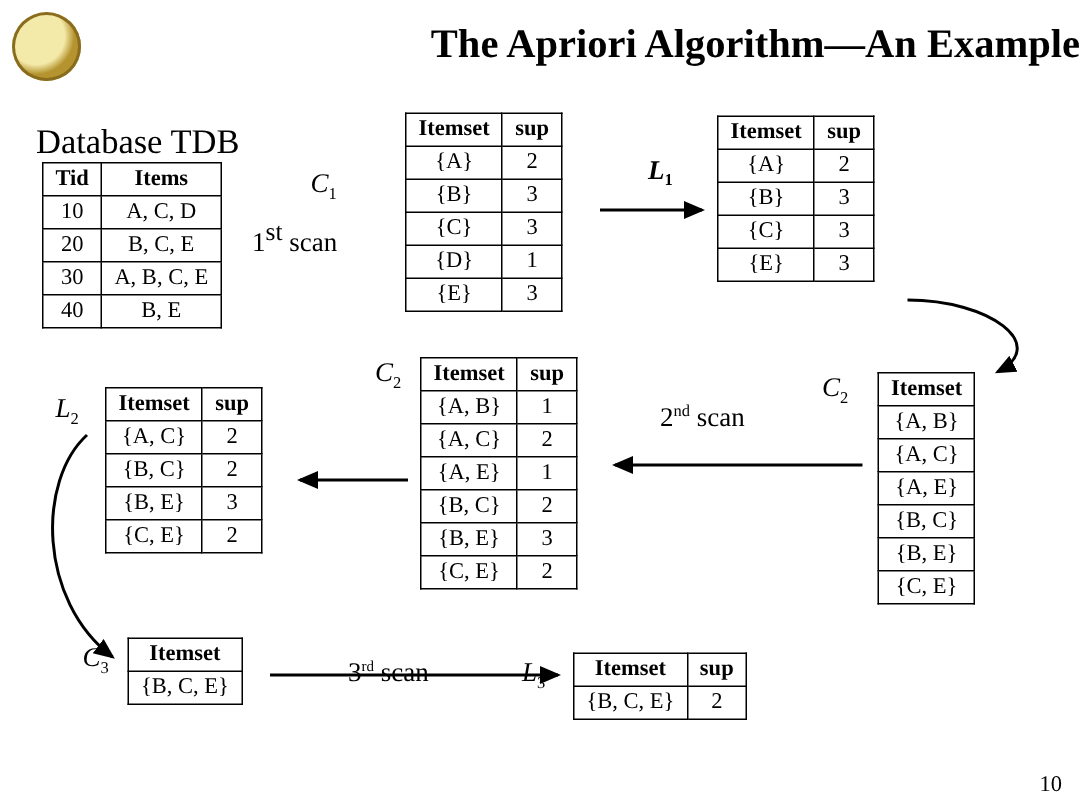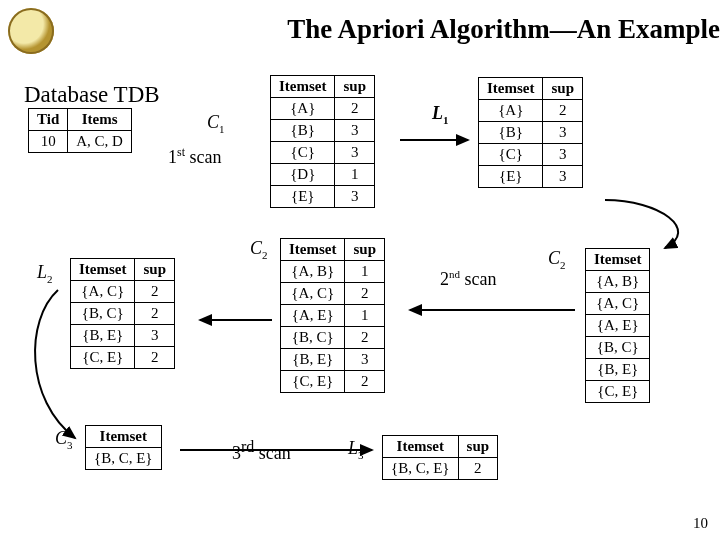--- a/index.html
+++ b/index.html
@@ -65,26 +65,38 @@
   <table class="dt">
     <tbody>
         <tr>
           <th>Tid</th>
           <th>Items</th>
         </tr>
     <tr>
           <td>10</td>
           <td>A, C, D</td>
         </tr>
+    <tr>
+          <td>20</td>
+          <td>B, C, E</td>
+        </tr>
+    <tr>
+          <td>30</td>
+          <td>A, B, C, E</td>
+        </tr>
+    <tr>
+          <td>40</td>
+          <td>B, E</td>
+        </tr>
   </tbody>
     </table>
 </div>
 
 <div class="lbl" style="left:207px; top:112px;"><span>C</span><sub>1</sub></div>
-<div class="scan" style="left:168px; top:145px;"><span>1</span><sup style="font-size:12px">st</sup><span> scan</span></div>
+<div class="scan" style="left:168px; top:145px;"><span>1</span><sup style="font-size:17px">st</sup><span> scan</span></div>
 
 <div class="block" style="left:270px; top:75px;">
   <table class="dt">
     <tbody>
         <tr>
           <th>Itemset</th>
           <th>sup</th>
         </tr>
     <tr>
           <td>{A}</td>
@@ -239,21 +251,21 @@
         <tr>
           <th>Itemset</th>
         </tr>
     <tr>
           <td>{B, C, E}</td>
         </tr>
   </tbody>
     </table>
 </div>
 
-<div class="scan" style="left:232px; top:438px;"><span>3</span><sup style="font-size:16px">rd</sup><span> scan</span></div>
+<div class="scan" style="left:232px; top:438px;"><span>3</span><sup style="font-size:10px">rd</sup><span> scan</span></div>
 
 <div class="lbl" style="left:348px; top:438px;"><span>L</span><sub>3</sub></div>
 <div class="block" style="left:382px; top:435px;">
   <table class="dt">
     <tbody>
         <tr>
           <th>Itemset</th>
           <th>sup</th>
         </tr>
     <tr>

